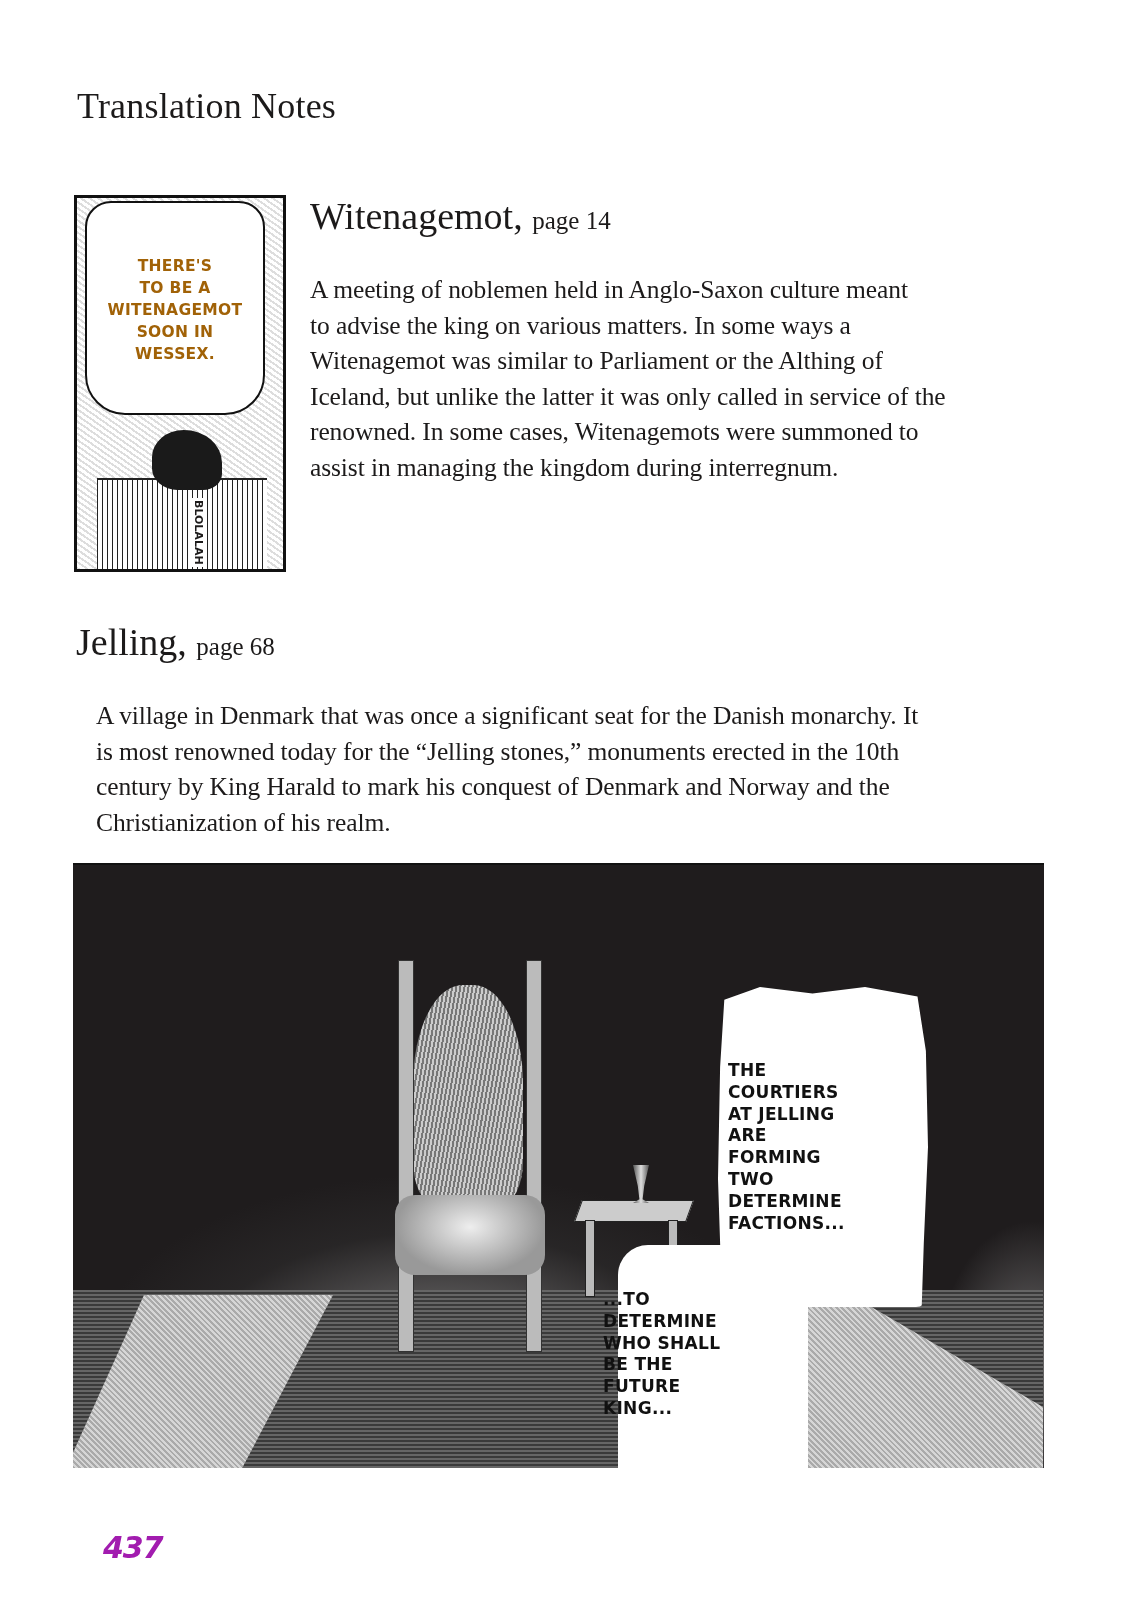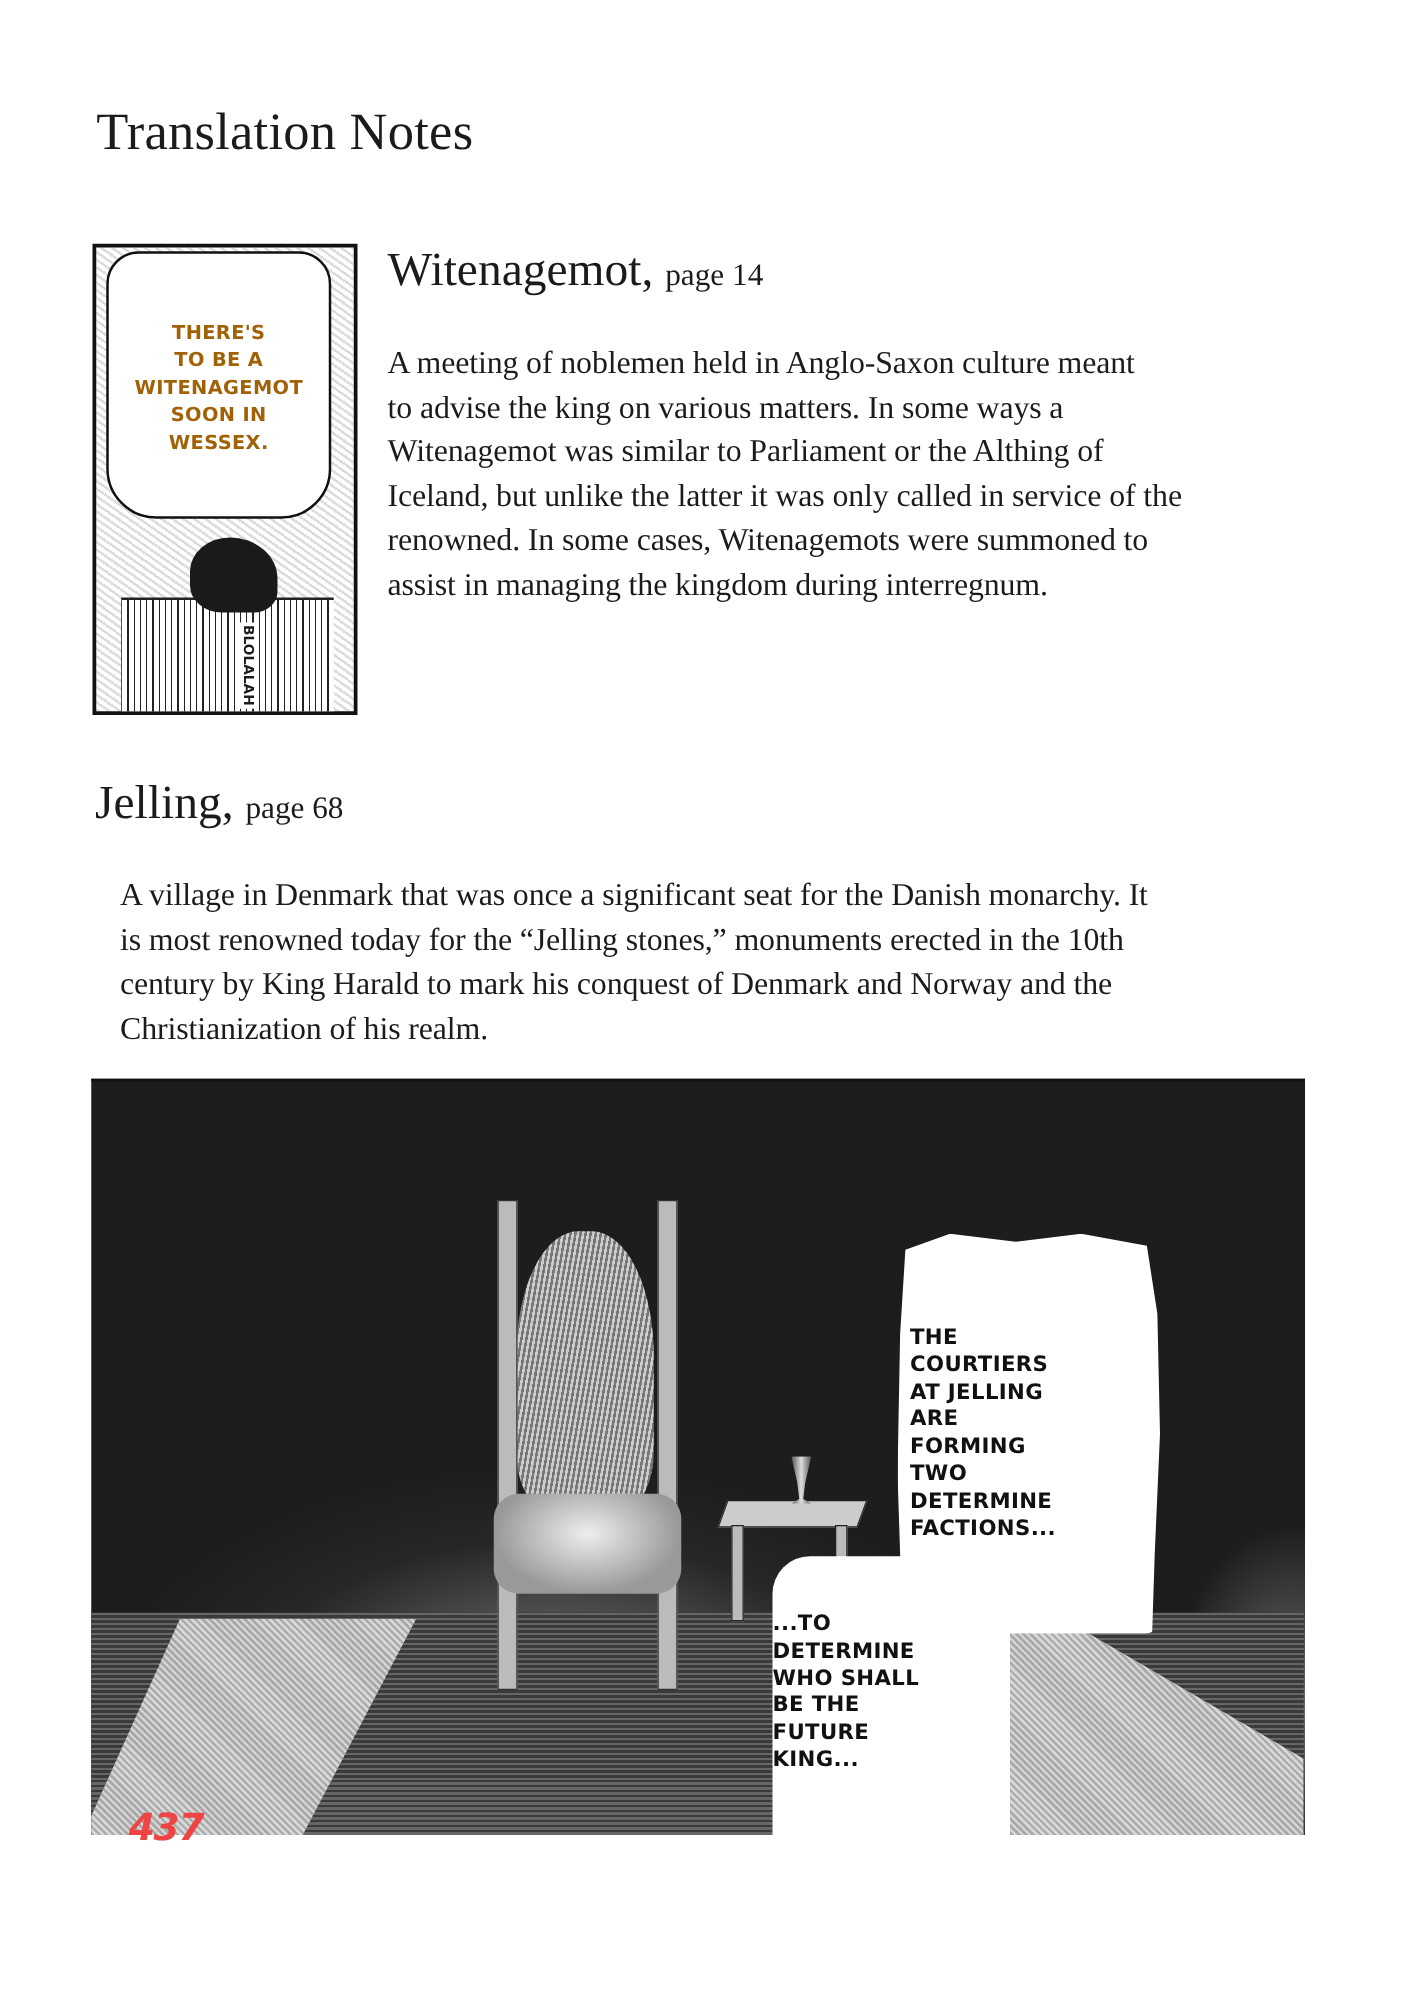--- a/index.html
+++ b/index.html
@@ -2,21 +2,21 @@
 <html><head>
 <meta charset="utf-8">
 <style>
   html, body { margin: 0; padding: 0; }
   body {
     width: 1137px; height: 1600px; background: #ffffff; position: relative; overflow: hidden;
     font-family: "Liberation Serif", "DejaVu Serif", serif; color: #1c1a1a;
   }
   .abs { position: absolute; }
   .page-title {
-    left: 77px; top: 80px; font-size: 42px; letter-spacing: 0.2px; margin: 0; font-weight: normal;
+    left: 77px; top: 80px; font-size: 36px; letter-spacing: 0.2px; margin: 0; font-weight: normal;
     line-height: 52px;
   }
   .note-heading { margin: 0; font-weight: normal; font-size: 38px; line-height: 44px; white-space: nowrap; }
   .note-heading .page-ref { font-size: 25px; }
   .note-body { margin: 0; font-size: 25.5px; line-height: 35.5px; letter-spacing: -0.1px; }
   .note-body .line { display: block; white-space: nowrap; }
 
   
   .panel1 {
     left: 74px; top: 195px; width: 212px; height: 377px; border: 3px solid #111;
@@ -102,25 +102,25 @@
   .bubble3 {
     position: absolute; left: 545px; top: 380px; width: 190px; height: 225px; background: #fff;
     border-radius: 30px 0 0 0;
   }
   .manga-text {
     position: absolute; text-align: left; font-family: "DejaVu Sans", sans-serif; font-weight: bold;
     font-size: 17px; line-height: 21.8px; color: #111; letter-spacing: 0.3px;
   }
   .manga-text .line { display: block; white-space: nowrap; }
   .t2 { left: 655px; top: 195px; width: 180px; }
-  .t3 { left: 545px; top: 424px; width: 180px; }
+  .t3 { left: 530px; top: 424px; width: 180px; }
 
   .page-number {
-    left: 103px; top: 1445px; font-family: "DejaVu Sans", sans-serif; font-size: 30px; font-weight: bold;
-    font-style: italic; letter-spacing: -1px; color: #ef4444;
+    left: 103px; top: 1530px; font-family: "DejaVu Sans", sans-serif; font-size: 30px; font-weight: bold;
+    font-style: italic; letter-spacing: -1px; color: #a21caf;
   }
 </style>
 </head>
 <body>
 
 <h1 class="abs page-title">Translation Notes</h1>
 
 <div class="abs panel1">
   <div class="figure-body"></div>
   <div class="figure-head"></div>

